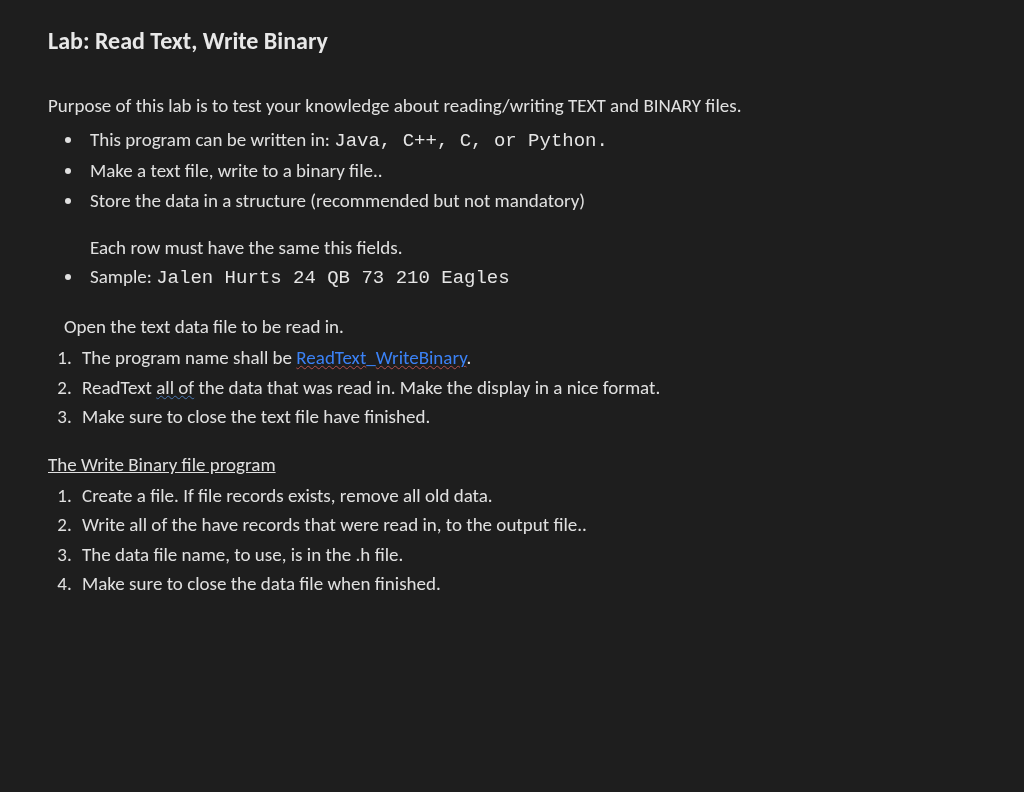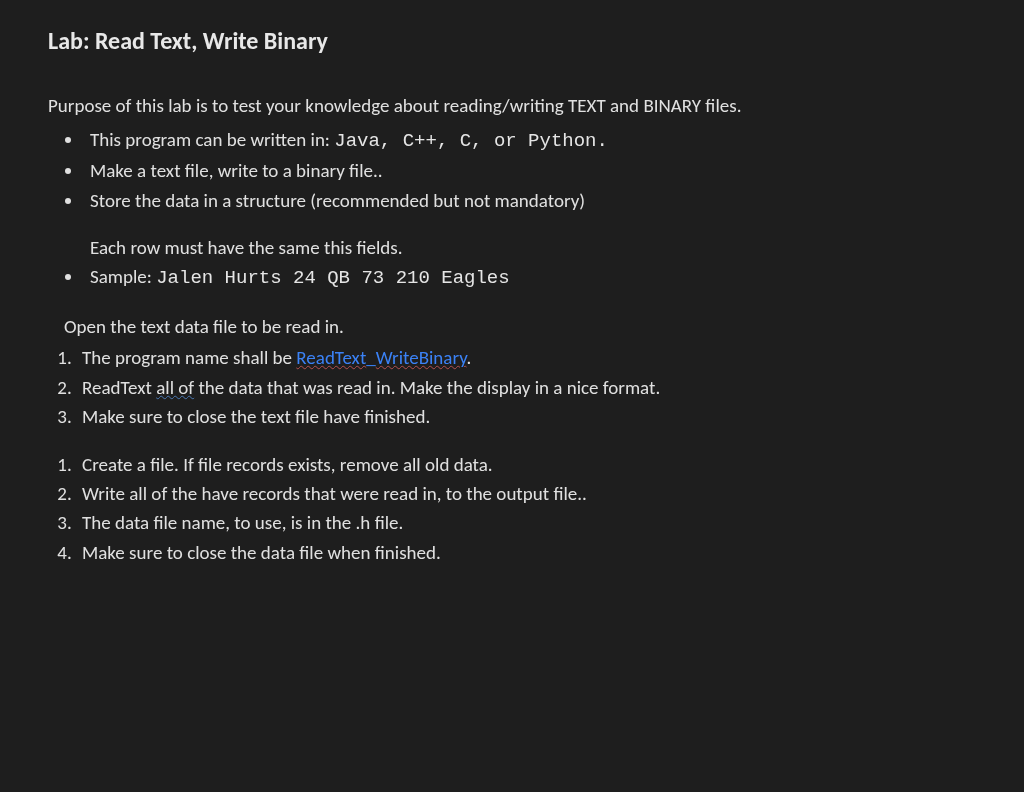--- a/index.html
+++ b/index.html
@@ -119,20 +119,21 @@
     <li>
       <span>ReadText </span><span class="under-blue">all of</span><span> the data that was read in.  Make the display in a nice format.</span>
     </li>
     <li>
       <span>Make sure to close the text file have finished.</span>
     </li>
   </ol>
 
   <div class="spacer"></div>
 
+  <p class="section-head">The Write Binary file program</p>
   <ol class="num">
     <li>
       <span>Create a file.  If file records exists, remove all old data.</span>
     </li>
     <li>
       <span>Write all of the have records that were read in, to the output </span><span class="line-under">file..</span>
     </li>
     <li>
       <span>The data file name, to use, is in the .h file.</span>
     </li>

